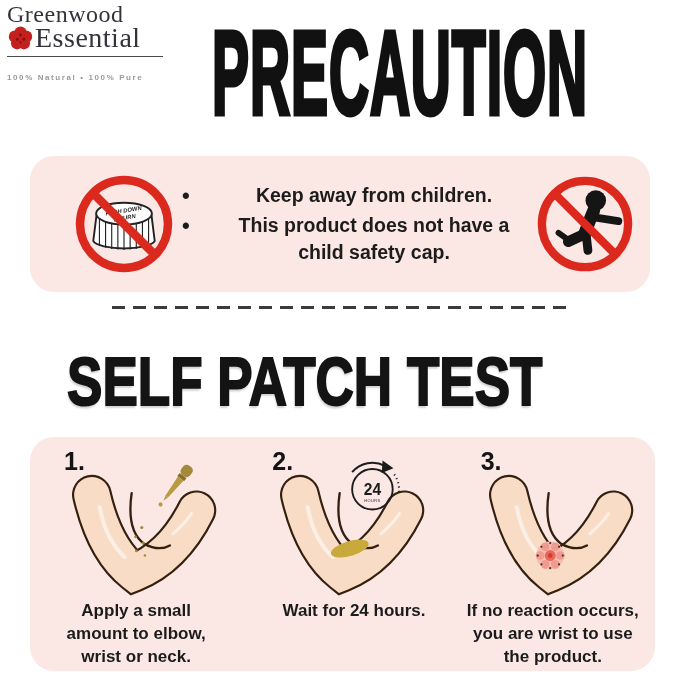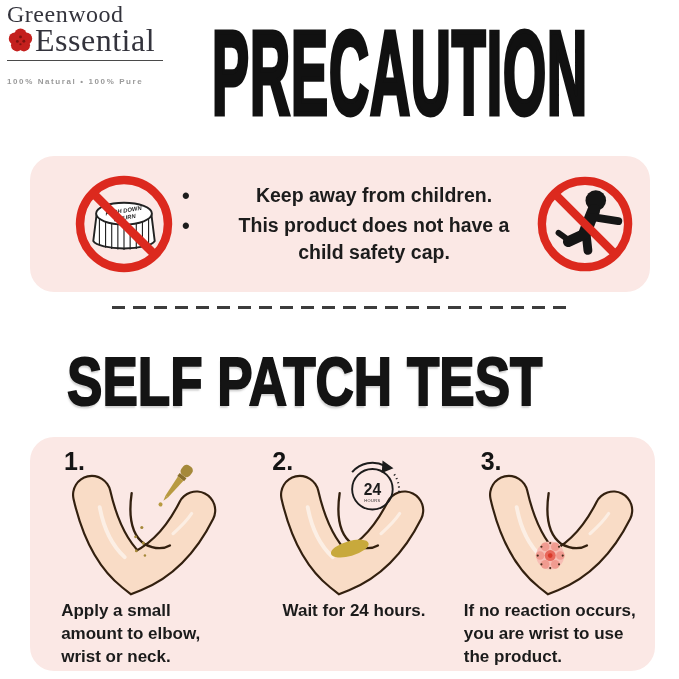--- a/index.html
+++ b/index.html
@@ -5,21 +5,21 @@
   html,body{margin:0;padding:0;background:#ffffff;}
   .canvas{
     position:relative;width:679px;height:679px;background:#ffffff;overflow:hidden;
     font-family:"Liberation Sans",sans-serif;color:#111;
   }
   
   .logo{position:absolute;left:7px;top:2px;width:164px;}
   .logo .l1{font-family:"Liberation Serif",serif;font-size:24px;line-height:1.02;color:#33333c;letter-spacing:.5px;}
   .logo .row2{display:flex;align-items:center;gap:1px;margin-top:-2px;}
   .logo .flower{width:27px;height:27px;flex:none;}
-  .logo .l2{font-family:"Liberation Serif",serif;font-size:32px;line-height:1;color:#33333c;letter-spacing:.5px;}
+  .logo .l2{font-family:"Liberation Serif",serif;font-size:28px;line-height:1;color:#33333c;letter-spacing:.5px;}
   .logo .rule{border:0;border-top:1.6px solid #4a4a4a;margin:4px 0 3px 0;width:156px;}
   .logo .tag{font-size:8px;font-weight:bold;letter-spacing:1.6px;color:#9a9a9a;white-space:nowrap;margin-top:16px;}
   
   .title-precaution{position:absolute;top:14px;left:0;right:0;text-align:center;line-height:1;white-space:nowrap;}
   .title-precaution span{
     display:inline-block;font-size:118px;font-weight:700;color:#111;
     letter-spacing:2px;-webkit-text-stroke:5px #111;
     transform:scaleX(.47);transform-origin:50% 50%;
   }
   .title-patch{position:absolute;top:347px;left:0;right:0;text-align:left;line-height:1;white-space:nowrap;}
@@ -39,21 +39,21 @@
   .bullet-item .bt{flex:1;text-align:center;}
   
   .dashed-divider{position:absolute;top:306px;left:112px;width:456px;height:3px;
     background:repeating-linear-gradient(90deg,#3c3c3c 0 13px,transparent 13px 21px);}
   
   .panel-steps{left:30px;top:437px;width:625px;height:234px;display:flex;}
   .step{flex:1;position:relative;display:flex;flex-direction:column;align-items:center;}
   .step-number{position:absolute;left:34px;top:10px;font-size:25px;font-weight:800;color:#141414;}
   .step svg.arm{width:156px;height:133px;margin-top:31px;overflow:visible;}
   .step-caption{position:absolute;top:163px;left:4px;right:0;display:flex;justify-content:center;
-    font-size:17px;font-weight:600;line-height:1.35;color:#1b1b1b;}
+    font-size:17px;font-weight:600;line-height:1.35;color:#1b1b1b;text-align:center;}
   .step:nth-child(1) .ct{max-width:150px;}
   .step:nth-child(2) .ct{max-width:220px;margin-left:19px;}
   .step:nth-child(3) .ct{max-width:178px;}
   svg text{font-family:"Liberation Sans",sans-serif;}
 </style>
 </head>
 <body>
 
 <div class="canvas">
 

